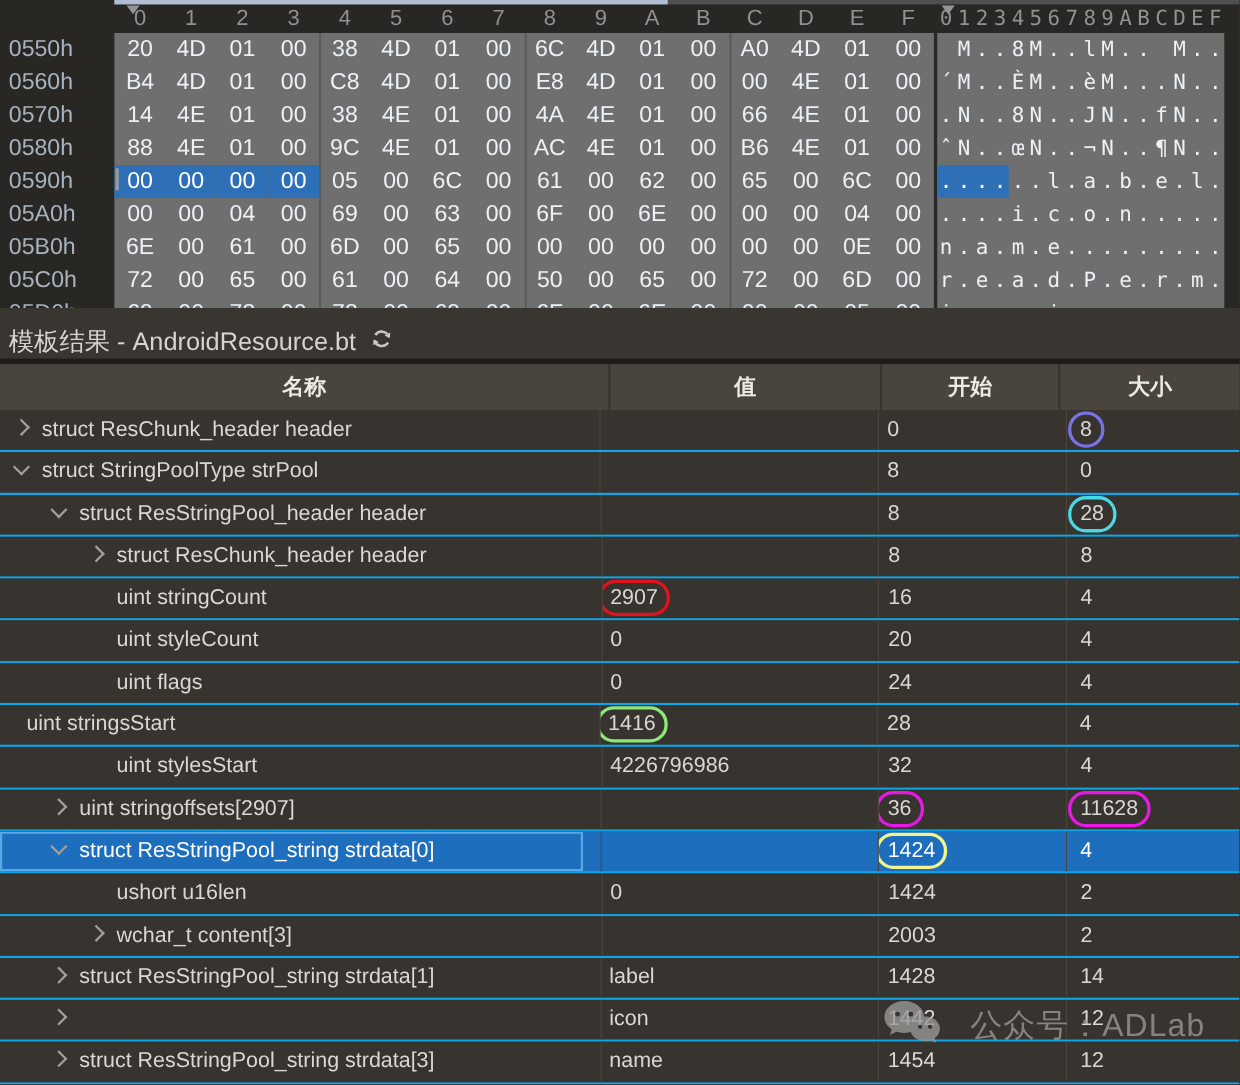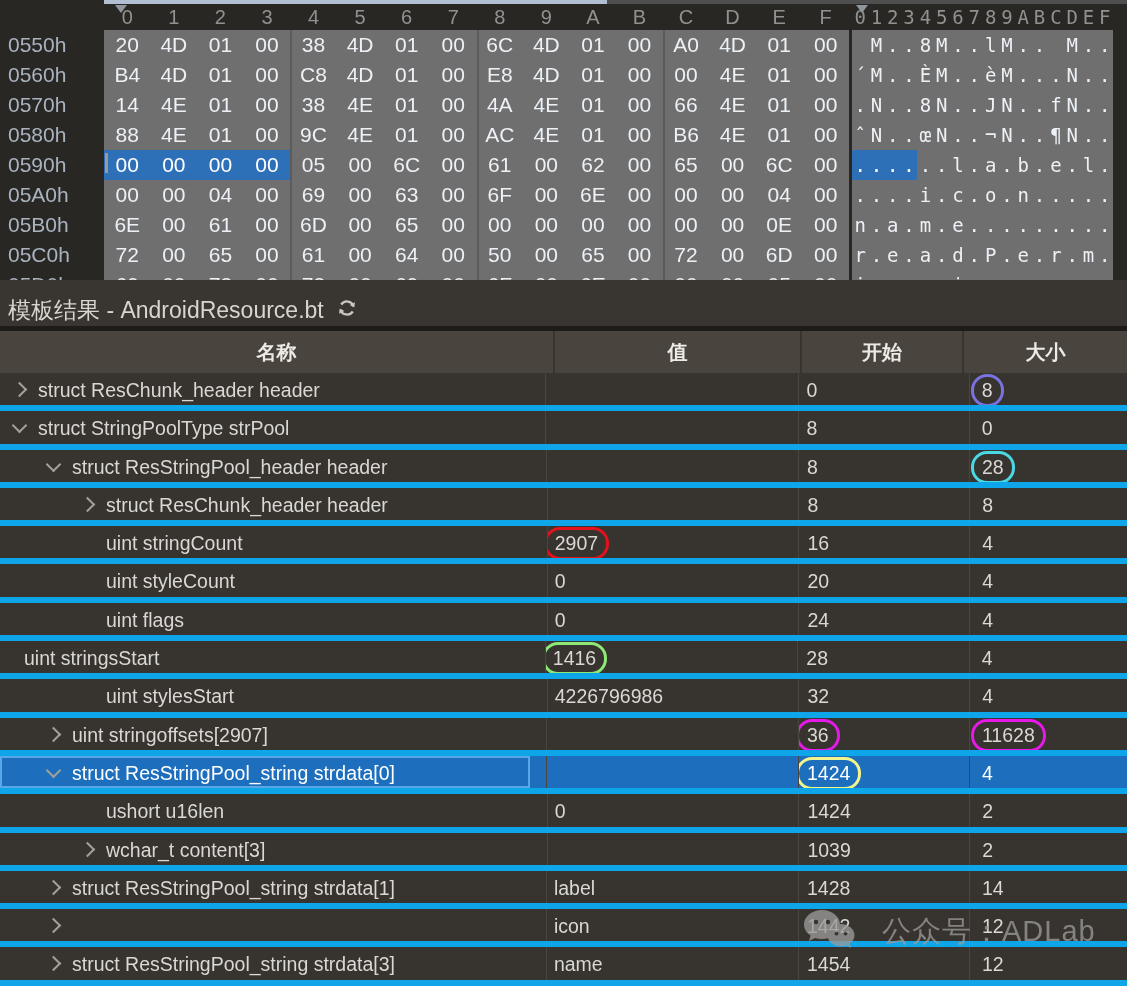--- a/index.html
+++ b/index.html
@@ -42,21 +42,21 @@
   .psep{position:absolute;top:326px;left:0;width:1127px;height:5px;background:#1e1c19;}
   
   .thead{position:absolute;top:331px;left:0;width:1127px;height:42px;background:#49453e;display:flex;}
   .th{line-height:42px;text-align:center;color:#eceae5;font-size:20px;font-weight:600;box-sizing:border-box;}
   .th.h-name{width:553px;}
   .th.h-val{width:247px;border-left:2px solid #38342e;}
   .th.h-start{width:162px;border-left:2px solid #38342e;}
   .th.h-size{width:165px;border-left:2px solid #38342e;}
   .tbody{position:absolute;top:373px;left:0;width:1127px;height:613px;overflow:hidden;}
   .trow{position:relative;height:38.3px;display:flex;background:#37332e;
-       border-bottom:6px solid #0ea5e9;box-sizing:border-box;gap:16px;}
+       border-bottom:2px solid #0ea5e9;box-sizing:border-box;gap:16px;}
   .tc{line-height:35px;color:#dad8d4;font-size:19.5px;white-space:nowrap;overflow:hidden;box-sizing:border-box;}
   .tc.c-name{width:553px;}
   .tc.c-val{width:247px;border-left:1px solid #4a463e;padding-left:7px;}
   .tc.c-start{width:162px;border-left:1px solid #4a463e;padding-left:8px;}
   .tc.c-size{width:165px;border-left:1px solid #4a463e;padding-left:12px;}
   .trow.sel{background:var(--row_selected);}
   .trow.sel .tc{color:#ffffff;}
   .trow.sel .tc.c-name{box-shadow:inset 0 0 0 2px var(--row_selected_outline);}
   .chev{display:inline-block;width:9px;height:9px;border-top:2px solid #a3a099;
        border-right:2px solid #a3a099;margin-right:13px;position:relative;top:-2px;}
@@ -570,21 +570,21 @@
     </div>
     <div class="trow">
       <div class="tc c-name" style="padding-left: 82px;"><div class="chevsp"></div><div style="display: inline;">ushort u16len</div></div>
       <div class="tc c-val"><span>0</span></div>
       <div class="tc c-start"><span>1424</span></div>
       <div class="tc c-size"><span>2</span></div>
     </div>
     <div class="trow">
       <div class="tc c-name" style="padding-left: 82px;"><div class="chev right"></div><div style="display: inline;">wchar_t content[3]</div></div>
       <div class="tc c-val"></div>
-      <div class="tc c-start"><span>1039</span></div>
+      <div class="tc c-start"><span>2003</span></div>
       <div class="tc c-size"><span>2</span></div>
     </div>
     <div class="trow">
       <div class="tc c-name" style="padding-left: 48px;"><div class="chev right"></div><div style="display: inline;">struct ResStringPool_string strdata[1]</div></div>
       <div class="tc c-val"><span>label</span></div>
       <div class="tc c-start"><span>1428</span></div>
       <div class="tc c-size"><span>14</span></div>
     </div>
     <div class="trow">
       <div class="tc c-name" style="padding-left: 48px;"><div class="chev right"></div></div>

